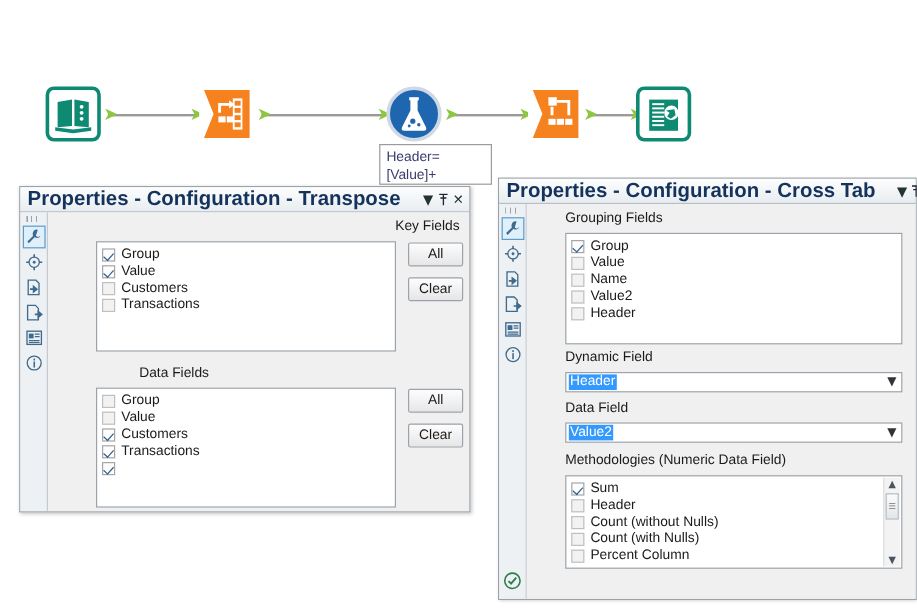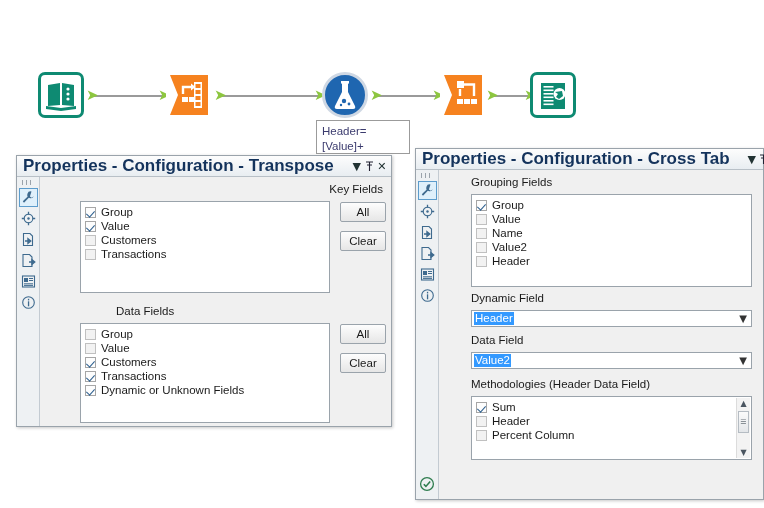--- a/index.html
+++ b/index.html
@@ -432,21 +432,20 @@
           <div class="row">
             <span class="cb on"></span>
             <span>Customers</span>
           </div>
           <div class="row">
             <span class="cb on"></span>
             <span>Transactions</span>
           </div>
           <div class="row">
             <span class="cb on"></span>
-            <span>Dynamic or Unknown Fields</span>
           </div>
         </div>
         <div class="sidebtn" style="left:300px; top:147px;">All</div>
         <div class="sidebtn" style="left:300px; top:176px;">Clear</div>
       </div>
     </div>
   </div>
 
   <div class="panel" style="left:415px; top:148px; width:349px; height:352px;">
 
@@ -545,29 +544,37 @@
           <span class="combo-val">Header</span>
           <span class="combo-arrow">▼</span>
         </div>
 
         <div class="fld-label" style="position:absolute; left:32px; top:164px;">Data Field</div>
         <div class="combo" style="position:absolute; left:32px; top:182px; width:281px;">
           <span class="combo-val">Value2</span>
           <span class="combo-arrow">▼</span>
         </div>
 
-        <div class="fld-label" style="position:absolute; left:32px; top:208px;">Methodologies (Header Data Field)</div>
-        <div class="listbox" style="position:absolute; left:32px; top:226px; width:281px; height:64px;">
+        <div class="fld-label" style="position:absolute; left:32px; top:208px;">Methodologies (Numeric Data Field)</div>
+        <div class="listbox" style="position:absolute; left:32px; top:226px; width:281px; height:78px;">
           <div class="row">
             <span class="cb on"></span>
             <span>Sum</span>
           </div>
           <div class="row">
             <span class="cb off"></span>
             <span>Header</span>
+          </div>
+          <div class="row">
+            <span class="cb off"></span>
+            <span>Count (without Nulls)</span>
+          </div>
+          <div class="row">
+            <span class="cb off"></span>
+            <span>Count (with Nulls)</span>
           </div>
           <div class="row">
             <span class="cb off"></span>
             <span>Percent Column</span>
           </div>
 
           <div class="scrollbar">
             <div class="sb-arrow">▲</div>
             <div class="sb-thumb">☰</div>
             <div class="sb-spacer"></div>

